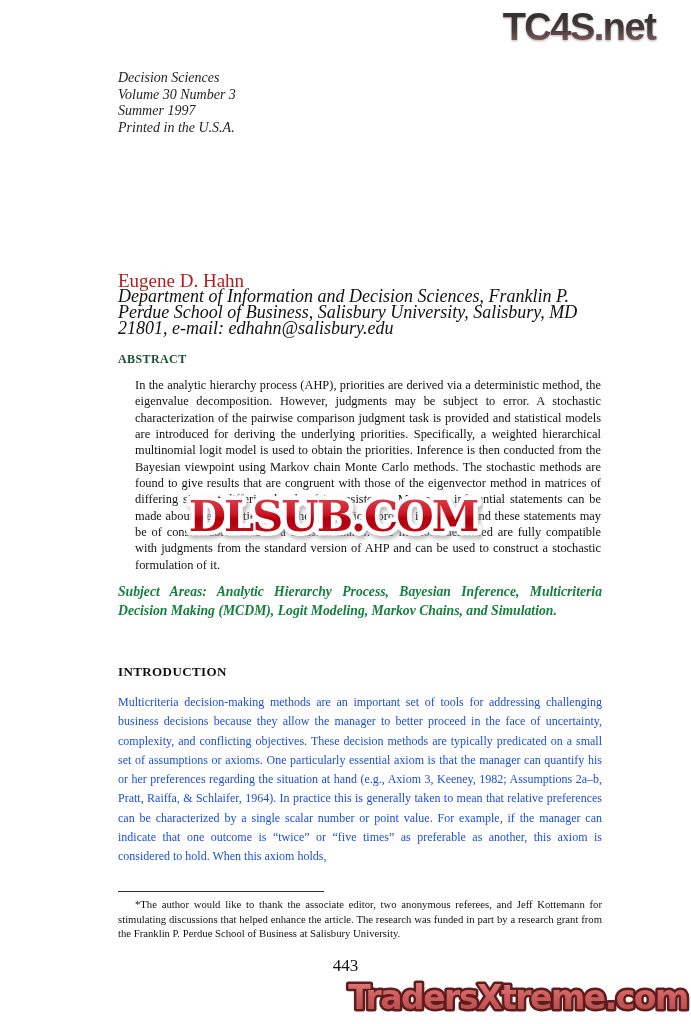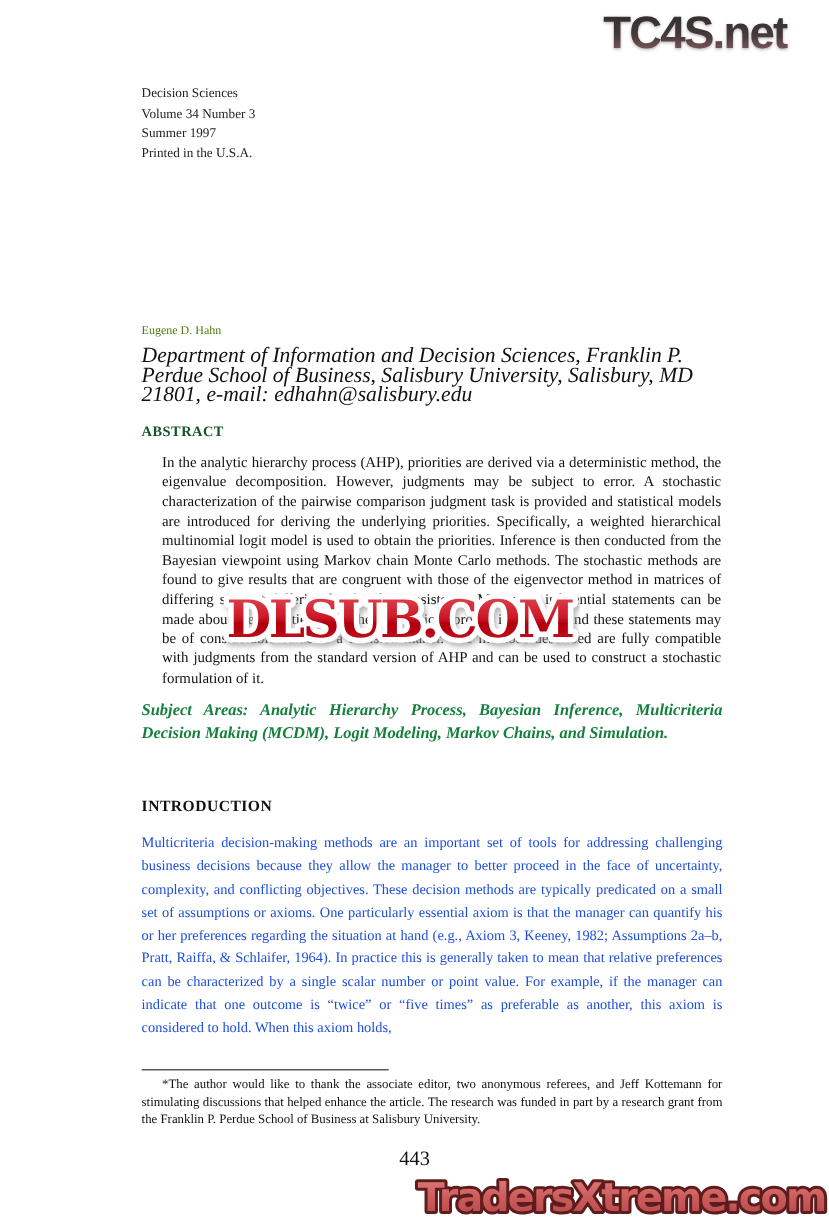--- a/index.html
+++ b/index.html
@@ -9,33 +9,33 @@
     font-family: "Liberation Serif", serif;
     color: #1a1a1a;
     overflow: hidden;
   }
   .page { position: relative; width: 691px; height: 1024px; background: #ffffff; }
 
   .logo-tc4s { position: absolute; top: 0px; right: 6px; }
 
   .journal-info {
     position: absolute; left: 118px; top: 70px;
-    font-size: 11px; line-height: 16.6px; color: #222;
+    font-style: italic; font-size: 14px; line-height: 16.6px; color: #222;
   }
 
   .title-block {
     position: absolute; left: 118px; top: 175px; width: 500px;
     font-size: 23px; font-weight: bold; line-height: 29px; color: #111;
     letter-spacing: 0.1px;
   }
   .title-block sup { font-size: 100%; vertical-align: 1px; }
 
   .author-name {
     position: absolute; left: 118px; top: 270px;
-    font-size: 10px; color: #4d7c0f;
+    font-size: 19px; color: #b91c1c;
   }
   .affiliation {
     position: absolute; left: 118px; top: 289px; width: 486px;
     font-style: italic; font-size: 18px; line-height: 15.8px; color: #111;
   }
 
   .abstract-heading {
     position: absolute; left: 118px; top: 352px;
     font-size: 12px; font-weight: bold; letter-spacing: 0.4px; color: #14532d;
   }
@@ -93,21 +93,21 @@
         <filter id="tcblur" x="-10%" y="-10%" width="120%" height="130%">
           <feDropShadow dx="0" dy="1" stdDeviation="1.2" flood-color="#7a6a6a" flood-opacity="0.55"></feDropShadow>
         </filter>
       </defs>
       <text x="104" y="40" text-anchor="middle" font-family="Liberation Sans, sans-serif" font-weight="bold" font-size="38" letter-spacing="-1.5" fill="url(#tcgrad)" filter="url(#tcblur)">TC4S.net</text>
     </svg>
   </div>
 
   <div class="journal-info">
     <div>Decision Sciences</div>
-    <div>Volume 34 Number 3</div>
+    <div>Volume 30 Number 3</div>
     <div>Summer 1997</div>
     <div>Printed in the U.S.A.</div>
   </div>
 
 
   <div class="author-name">Eugene D. Hahn</div>
   <div class="affiliation">Department of Information and Decision Sciences, Franklin P. Perdue School of Business, Salisbury University, Salisbury, MD 21801, e-mail: edhahn@salisbury.edu</div>
 
   <div class="abstract-heading">ABSTRACT</div>
   <div class="abstract-body">In the analytic hierarchy process (AHP), priorities are derived via a deterministic method, the eigenvalue decomposition. However, judgments may be subject to error. A stochastic characterization of the pairwise comparison judgment task is provided and statistical models are introduced for deriving the underlying priorities. Specifically, a weighted hierarchical multinomial logit model is used to obtain the priorities. Inference is then conducted from the Bayesian viewpoint using Markov chain Monte Carlo methods. The stochastic methods are found to give results that are congruent with those of the eigenvector method in matrices of differing sizes at differing levels of inconsistency. Moreover, inferential statements can be made about the priorities when the stochastic approach is adopted, and these statements may be of considerable value to a decision maker. The methods described are fully compatible with judgments from the standard version of AHP and can be used to construct a stochastic formulation of it.</div>

